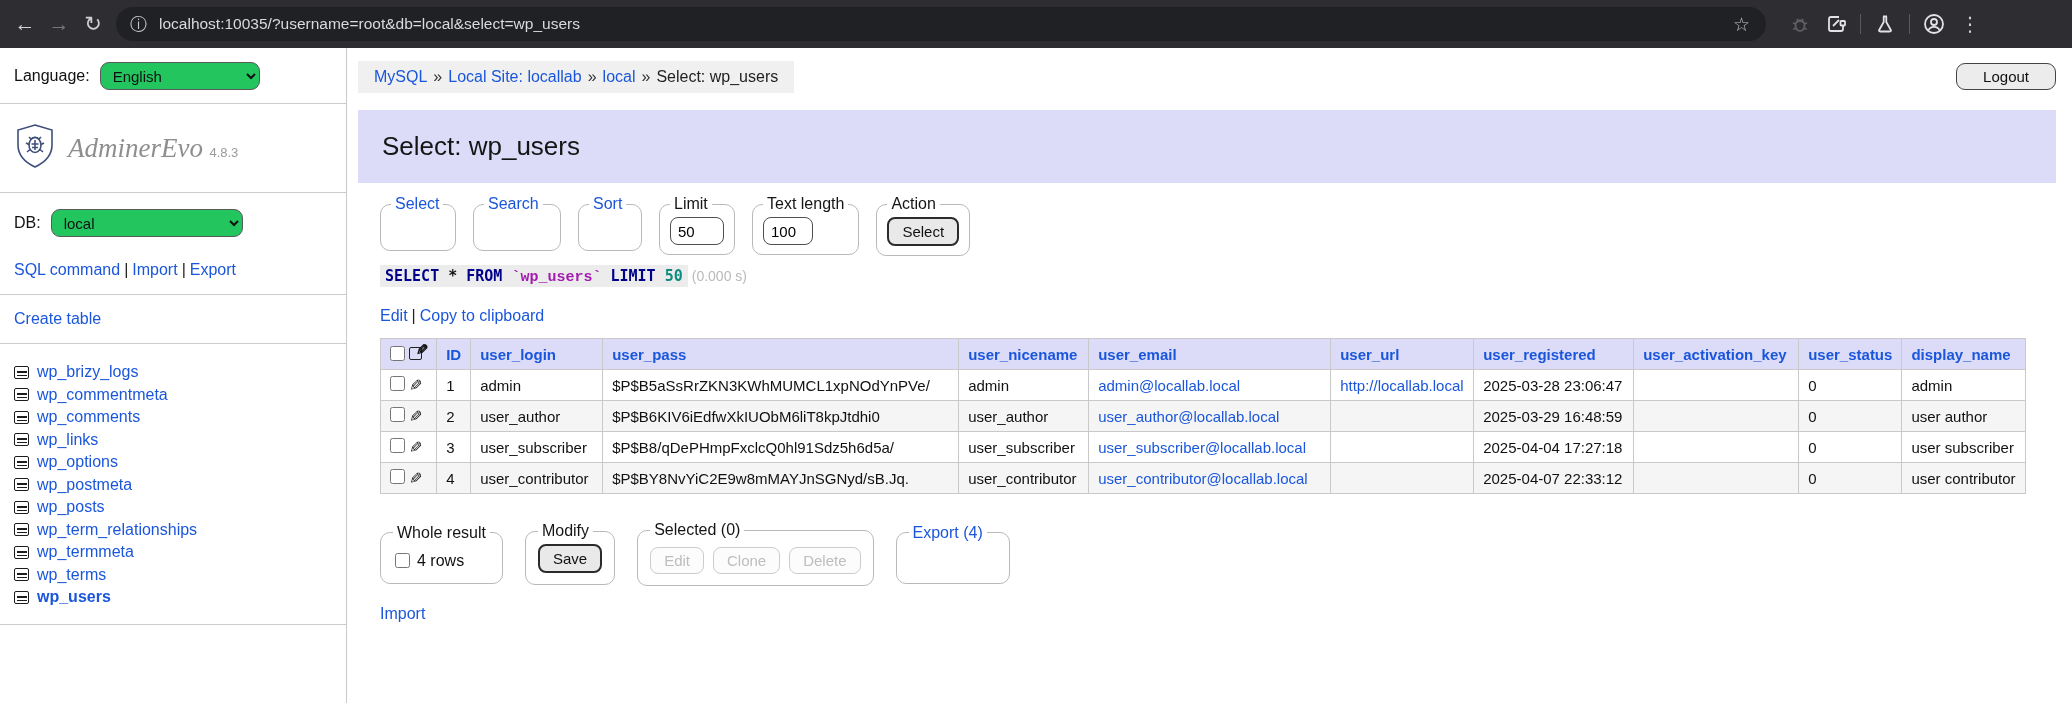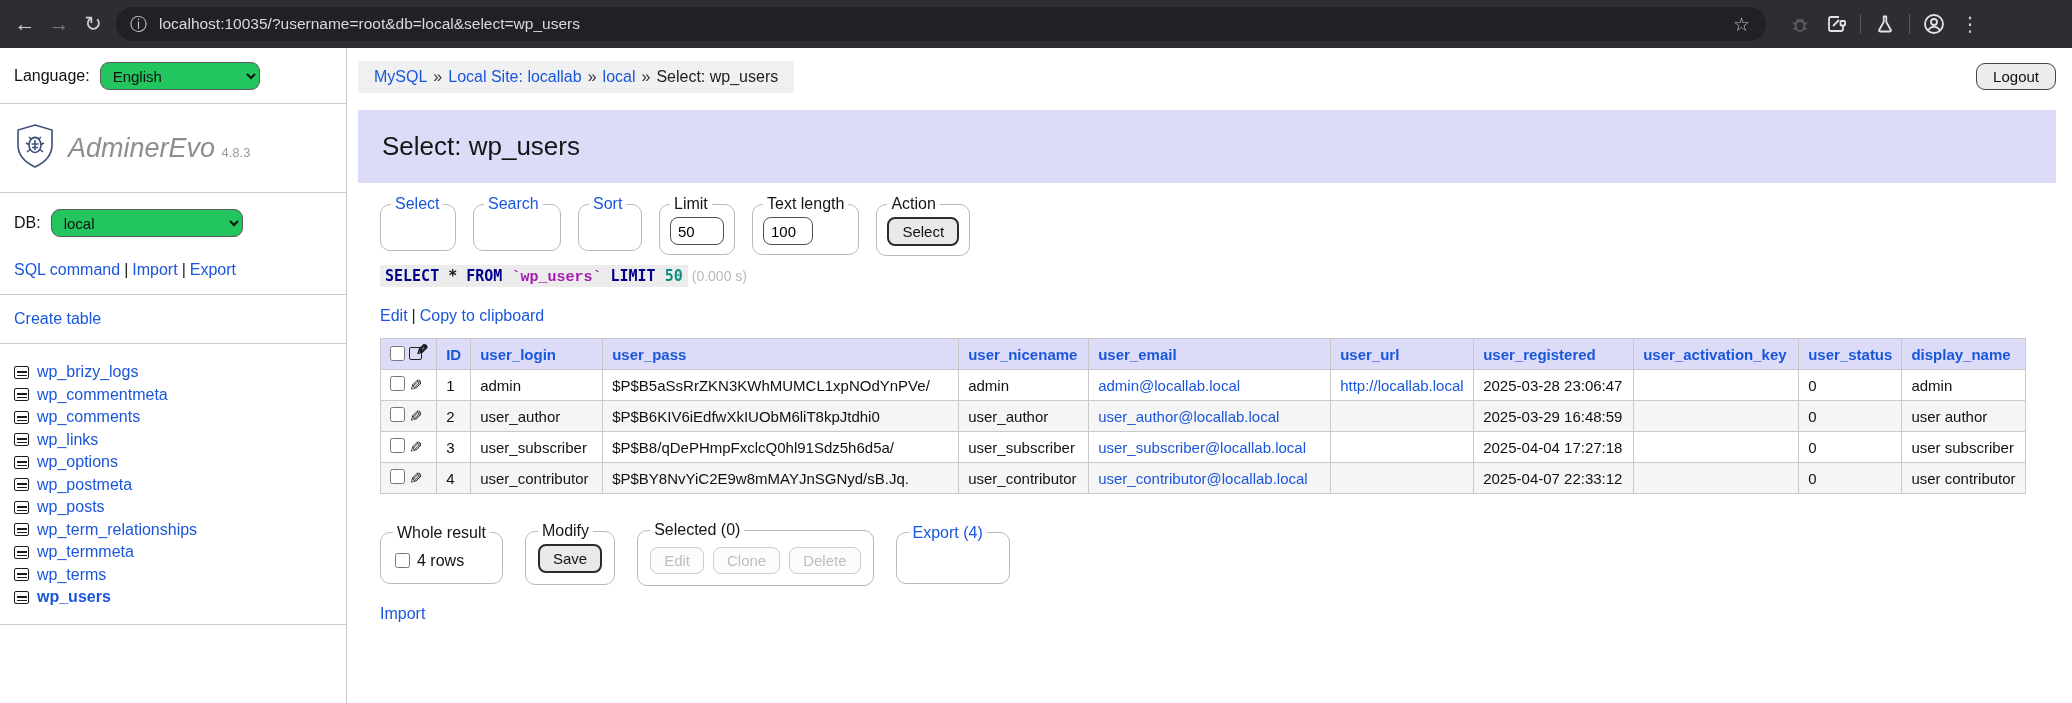--- a/index.html
+++ b/index.html
@@ -47,21 +47,21 @@
   .sb-row { padding: 0 14px; display: flex; align-items: center; gap: 10px; }
   .sidebar hr { border: 0; border-top: 1px solid #ccc; margin: 13px 0; }
   select.ui-select {
     font-family: "Liberation Sans", sans-serif; font-size: 15px;
     background: #22c55e; border: 1.5px solid #5a5a5a; border-radius: 9px;
     padding: 3px 8px; height: 28px; color: #111;
   }
   .lang-select { width: 160px; }
   .db-select { width: 192px; }
   .brand { display: flex; align-items: center; gap: 12px; padding: 6px 14px; }
-  .brand-name { font-style: italic; font-size: 27px; color: #8e8e8e; }
+  .brand-name { font-style: italic; font-size: 27px; color: #8e8e8e; font-family: Liberation Serif, serif; }
   .brand-ver { font-size: 13px; color: #9a9a9a; margin-left: 2px; margin-top: 24px; }
   a.lnk { color: #1a56db; text-decoration: none; cursor: pointer; }
   .sb-links { padding: 2px 14px; font-size: 16px; }
   .sep-pipe { color: #222; margin: 0 4px; }
   .tbl-list { list-style: none; padding: 4px 0 2px 14px; }
   .tbl-list li { display: flex; align-items: center; gap: 8px; height: 22.5px; font-size: 16px; }
   .tbl-ico {
     width: 15px; height: 13px; border: 1.7px solid #1c1c1c; border-radius: 2px;
     padding: 2px 1.5px; display: inline-block; flex: 0 0 auto;
     background: repeating-linear-gradient(to bottom, #1c1c1c 0 1.8px, transparent 1.8px 4.2px);
@@ -69,21 +69,21 @@
   }
   .tbl-list li.active a { font-weight: bold; }
   
   .main { flex: 1 1 auto; padding: 0 16px 0 11px; overflow: hidden; }
   .top-row { display: flex; justify-content: space-between; align-items: flex-start; margin-top: 13px; }
   .breadcrumb { background: #f0f0f0; padding: 7px 16px; font-size: 16px; color: #222; }
   .bc-sep { margin: 0 6px; color: #333; }
   .logout-btn {
     font-family: "Liberation Sans", sans-serif; font-size: 15px; color: #111;
     background: #ececec; border: 1.6px solid #444; border-radius: 9px;
-    padding: 4px 16px; cursor: pointer; margin-top: 2px;
+    padding: 4px 26px; cursor: pointer; margin-top: 2px;
   }
   h2.page-title {
     background: #dcdcf8; font-weight: 400; font-size: 26px; color: #151515;
     padding: 21px 24px; margin-top: 17px;
   }
   .content { padding-left: 22px; }
   .subnav { margin-top: 29px; font-size: 16px; }
   .subnav a.current { font-weight: bold; color: #173fc0; }
   .fs-row { display: flex; align-items: flex-start; gap: 17px; margin-top: 12px; }
   fieldset {

